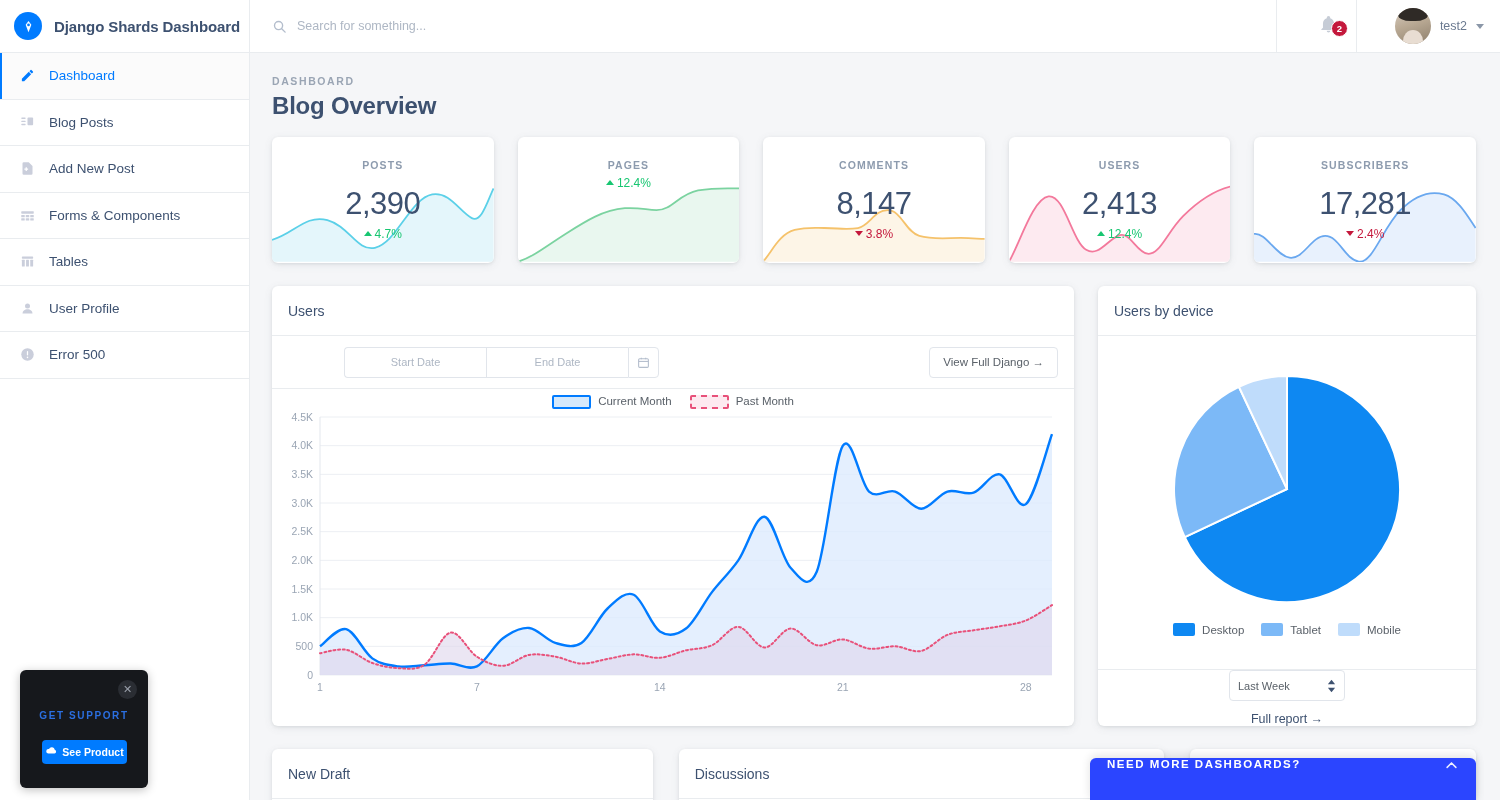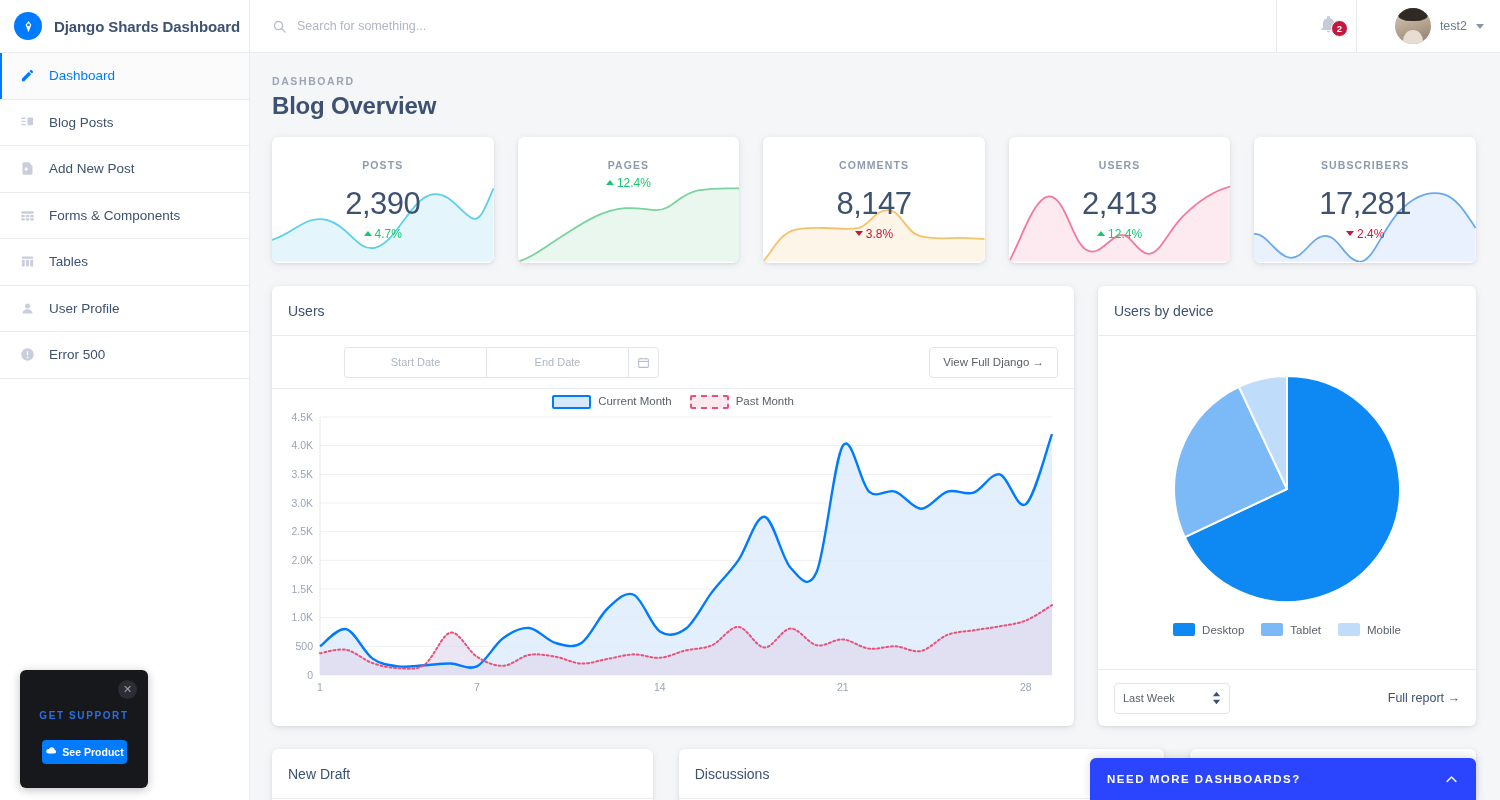--- a/index.html
+++ b/index.html
@@ -242,20 +242,21 @@
   
   .pie-wrap { flex: 1; display: flex; flex-direction: column; align-items: center; justify-content: center; padding-top: 4px; }
   .pie-legend { display: flex; gap: 17px; margin-top: 18px; }
   .pie-legend-item { display: flex; align-items: center; gap: 7px; font-size: 11.5px; color: #5a6169; }
   .pie-key { width: 22px; height: 13px; border-radius: 2px; }
   .panel-foot {
     height: 57px; min-height: 57px;
     border-top: 1px solid #e9ecef;
     display: flex; align-items: center; justify-content: space-between;
     padding: 0 16px;
+    flex-direction: column;
   }
   .select-box {
     width: 116px; height: 31px;
     border: 1px solid #e1e5eb; border-radius: 4px;
     background: #fff; display: flex; align-items: center;
     padding: 0 8px; font-size: 11px; color: #5a6169;
     position: relative; cursor: pointer;
   }
   .select-arrows {
     position: absolute; right: 8px; top: 50%; transform: translateY(-50%);
@@ -279,21 +280,21 @@
     border-bottom: 1px solid #e9ecef;
   }
 
   
   .banner {
     position: absolute;
     right: 24px; bottom: 0;
     width: 386px; height: 42px;
     background: #2b45ff;
     border-radius: 6px 6px 0 0;
-    display: flex; align-items: center; justify-content: space-between;
+    display: flex; align-items: flex-start; justify-content: space-between;
     padding: 0 17px;
     box-shadow: 0 -2px 10px rgba(0,0,0,.12);
     z-index: 20;
   }
   .banner-text {
     color: #fff; font-size: 11.5px; font-weight: 700; letter-spacing: 1.5px;
   }
   .banner-chev { color: #fff; opacity: .9; cursor: pointer; display: flex; }
 </style>
 </head>

